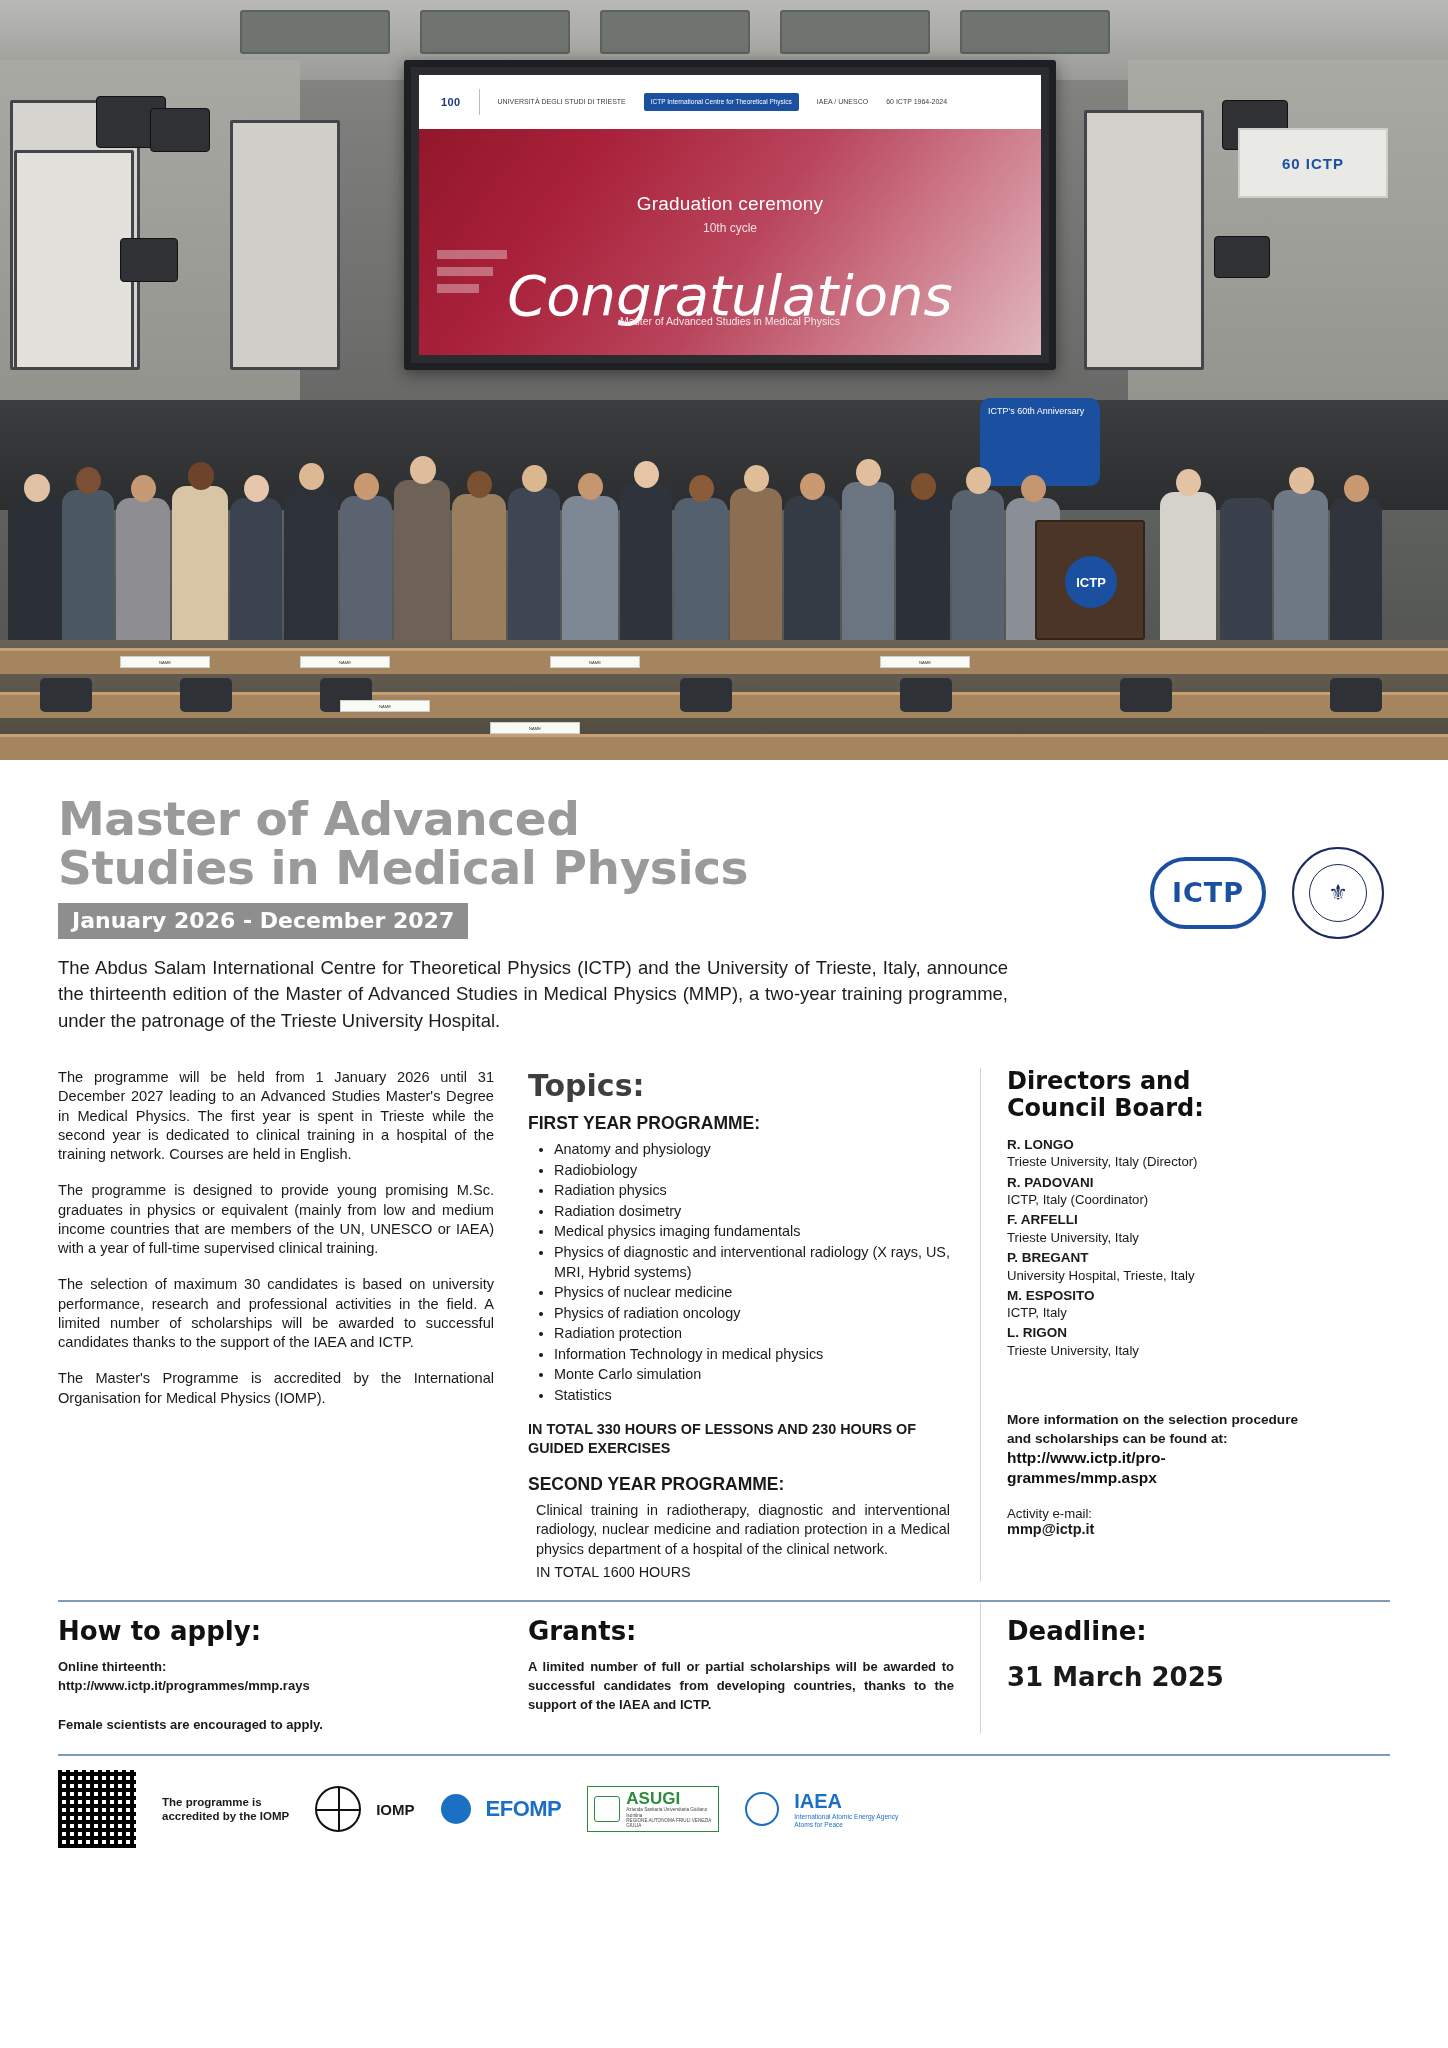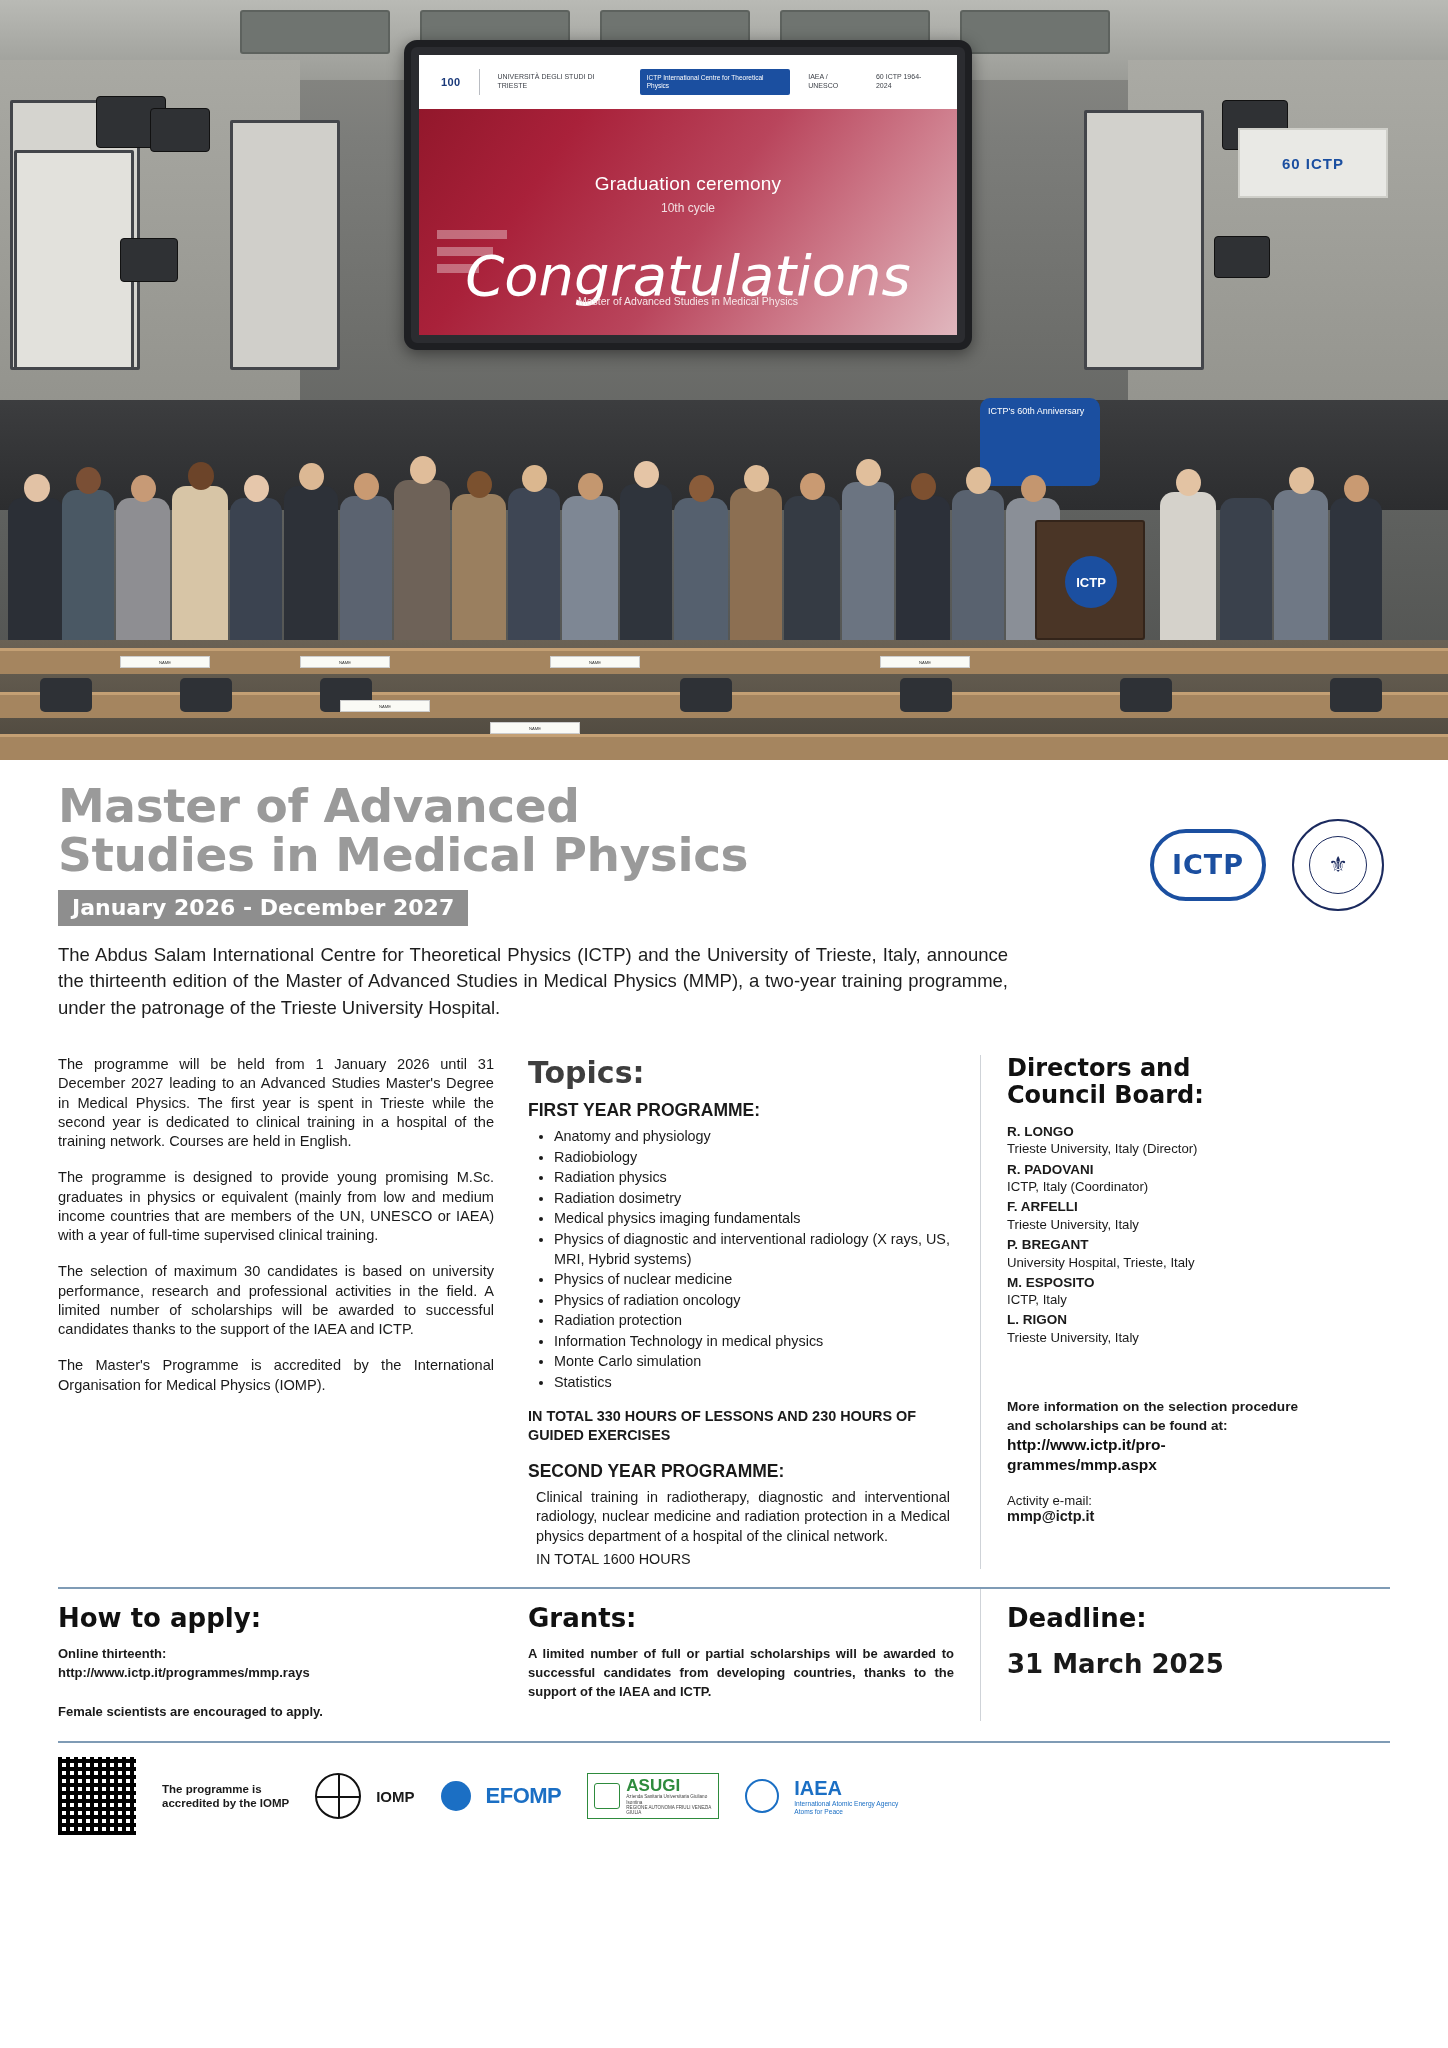--- a/index.html
+++ b/index.html
@@ -38,22 +38,22 @@
     position:absolute; right:0; top:60px; width:320px; height:430px;
     background: linear-gradient(180deg,#aaaaa4,#8f8f89);
   }
   .acoustic-panel {
     position:absolute; background:#d5d4cf; border:3px solid #43454a; border-radius:2px;
   }
   .speaker {
     position:absolute; background:#2f3134; border-radius:4px; border:1px solid #111;
   }
   .screen-frame {
-    position:absolute; left:404px; top:40px; width:568px; height:310px;
-    background:#2b2c30; border:7px solid #1e1f22; border-radius:13px;
+    position:absolute; left:404px; top:60px; width:652px; height:310px;
+    background:#2b2c30; border:7px solid #1e1f22; border-radius:3px;
     box-shadow: 0 4px 16px rgba(0,0,0,.45);
   }
   .slide {
     position:absolute; left:8px; top:8px; right:8px; bottom:8px;
     background: linear-gradient(125deg,#8d1528 0%, #a9213a 28%, #b9455c 55%, #cf7f8e 78%, #e0b7be 100%);
     overflow:hidden;
   }
   .slide-header {
     position:absolute; left:0; top:0; width:100%; height:54px;
     background: #ffffff;
@@ -130,21 +130,21 @@
     position:absolute; width:52px; height:34px; background:#2e3136; border-radius:5px;
   }
   .nameplate {
     position:absolute; height:12px; background:#fafaf5; border:1px solid #ccc;
     font-size:4.2px; color:#333; text-align:center; line-height:11px; overflow:hidden;
   }
 
   
   .content { position:relative; padding: 0 58px; }
 
-  .title-row { display:flex; align-items:center; justify-content:space-between; padding-top:22px; }
+  .title-row { display:flex; align-items:flex-end; justify-content:space-between; padding-top:22px;margin-top:13px; }
   .main-title {
     font-size:47px; line-height:1.04; font-weight:bold; color:#9a9a9a;
     letter-spacing:-.4px; max-width:1000px;
     font-family:"DejaVu Sans", sans-serif;
   }
   .logos { display:flex; align-items:center; gap:26px; padding-top:22px; padding-right:6px;}
   .ictp-logo {
     width:116px; height:72px; border:4px solid #1b4fa0; border-radius:36px;
     display:flex; align-items:center; justify-content:center;
     color:#1b4fa0; font-weight:bold; font-size:27px; letter-spacing:1px;

